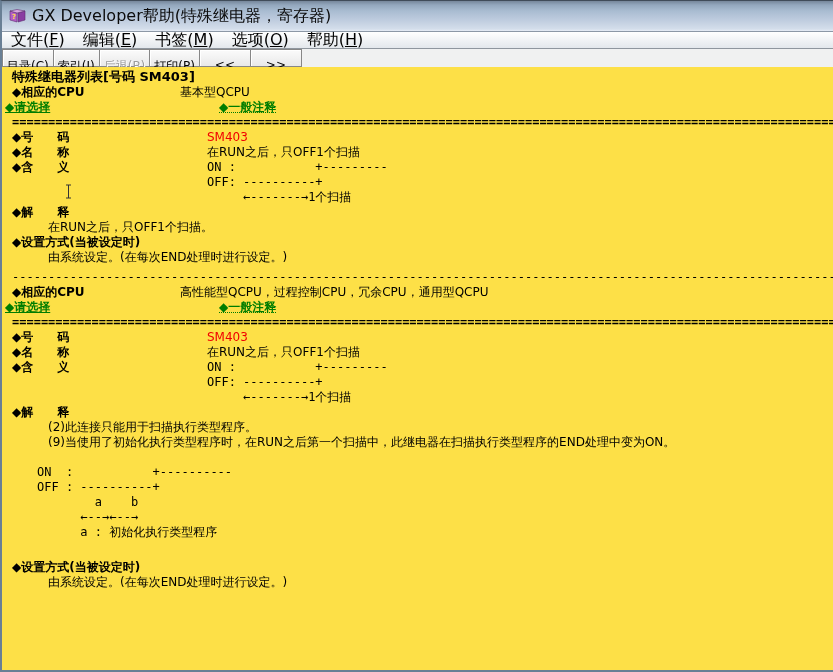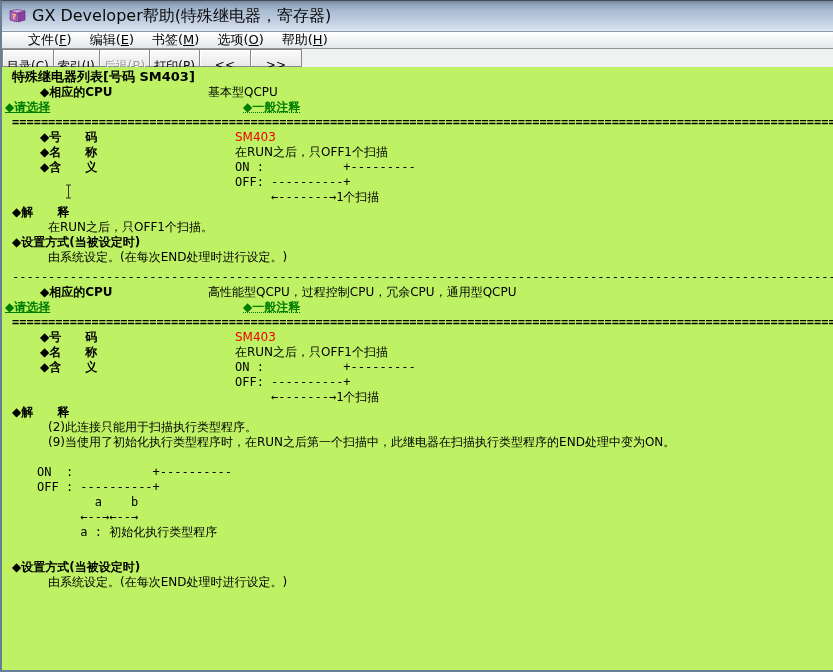--- a/index.html
+++ b/index.html
@@ -7,46 +7,46 @@
   .window{position:relative;width:833px;height:672px;box-sizing:border-box;
     border-left:2px solid #697f95;border-bottom:2px solid #697f95;border-top:1px solid #404c59;
     overflow:hidden;background:#fff;}
   
   .titlebar{height:30px;display:flex;align-items:center;padding-left:7px;
     background:linear-gradient(180deg,#76879b 0px,#93a7bd 4px,#a9bcd1 10px,#bccadd 18px,#d4deeb 28px,#e6ecf5 30px);
     border-bottom:1px solid #8c98a6;}
   .title-text{font-size:16px;color:#0b0b0b;margin-left:6px;white-space:nowrap;}
   .app-icon{width:17px;height:16px;flex:none;}
   
-  .menubar{height:16px;display:flex;align-items:center;padding-left:17px;
-    background:linear-gradient(180deg,#ffffff,#e3e7ec);border-bottom:1px solid #8f969e;font-size:13px;text-align:center;}
+  .menubar{height:16px;display:flex;align-items:center;padding-left:0;
+    background:linear-gradient(180deg,#ffffff,#e3e7ec);border-bottom:1px solid #8f969e;font-size:16px;text-align:center;}
   .menu-item{padding:1px 9px;white-space:nowrap;cursor:default;}
   
   .toolbar{height:18px;display:flex;background:#f0f1f1;border-bottom:1px solid #7e7e7e;font-size:12px;}
   .tb-btn{min-width:46px;box-sizing:border-box;padding:8px 4px 0 4px;text-align:center;
     border:1px solid #878787;margin-left:-1px;background:linear-gradient(180deg,#fbfbfb,#e9e9e9);
     box-shadow:inset 1px 1px 0 #ffffff;white-space:nowrap;cursor:default;}
   .tb-btn:first-child{margin-left:0;}
   .tb-btn.wide{min-width:52px;}
   .tb-btn.disabled{color:#9b9b9b;text-shadow:1px 1px 0 #ffffff;}
   .key{text-decoration:underline;}
   
-  .content{position:absolute;top:66px;left:0;right:0;bottom:0;background:#bef264;
+  .content{position:absolute;top:66px;left:0;right:0;bottom:0;background:#fde047;
     padding:2px 0 0 10px;font-size:12px;line-height:15px;color:#000;overflow:hidden;}
   .line{height:15px;white-space:nowrap;}
-  .row{display:flex;white-space:nowrap;margin-left:28px;}
+  .row{display:flex;white-space:nowrap;}
   .b{font-weight:bold;}
   .page-title{font-size:13px;font-weight:bold;height:16px;line-height:16px;}
   .lbl{flex:none;font-weight:bold;}
   .w168{width:168px;}
   .w195{width:195px;}
   .red{color:#f00000;}
   .links-row{position:relative;height:15px;margin-left:-7px;}
   .glink{color:#007d00;font-weight:bold;text-decoration:underline;cursor:pointer;}
-  .glink2{position:absolute;left:238px;top:0;text-decoration:underline dotted;}
+  .glink2{position:absolute;left:214px;top:0;text-decoration:underline dotted;}
   .rule{height:15px;line-height:14px;overflow:hidden;white-space:nowrap;
     font-family:"DejaVu Sans Mono",monospace;font-weight:bold;letter-spacing:0;}
   .rule.dashed{font-weight:normal;}
   .mono{font-family:"DejaVu Sans Mono",monospace;white-space:pre;}
   .indent{margin-left:36px;}
   .diagram{margin-left:25px;}
   .sp{height:15px;}
   .sp5{height:5px;}
   
   .ibeam{position:absolute;left:62px;top:183px;width:9px;height:15px;pointer-events:none;}

